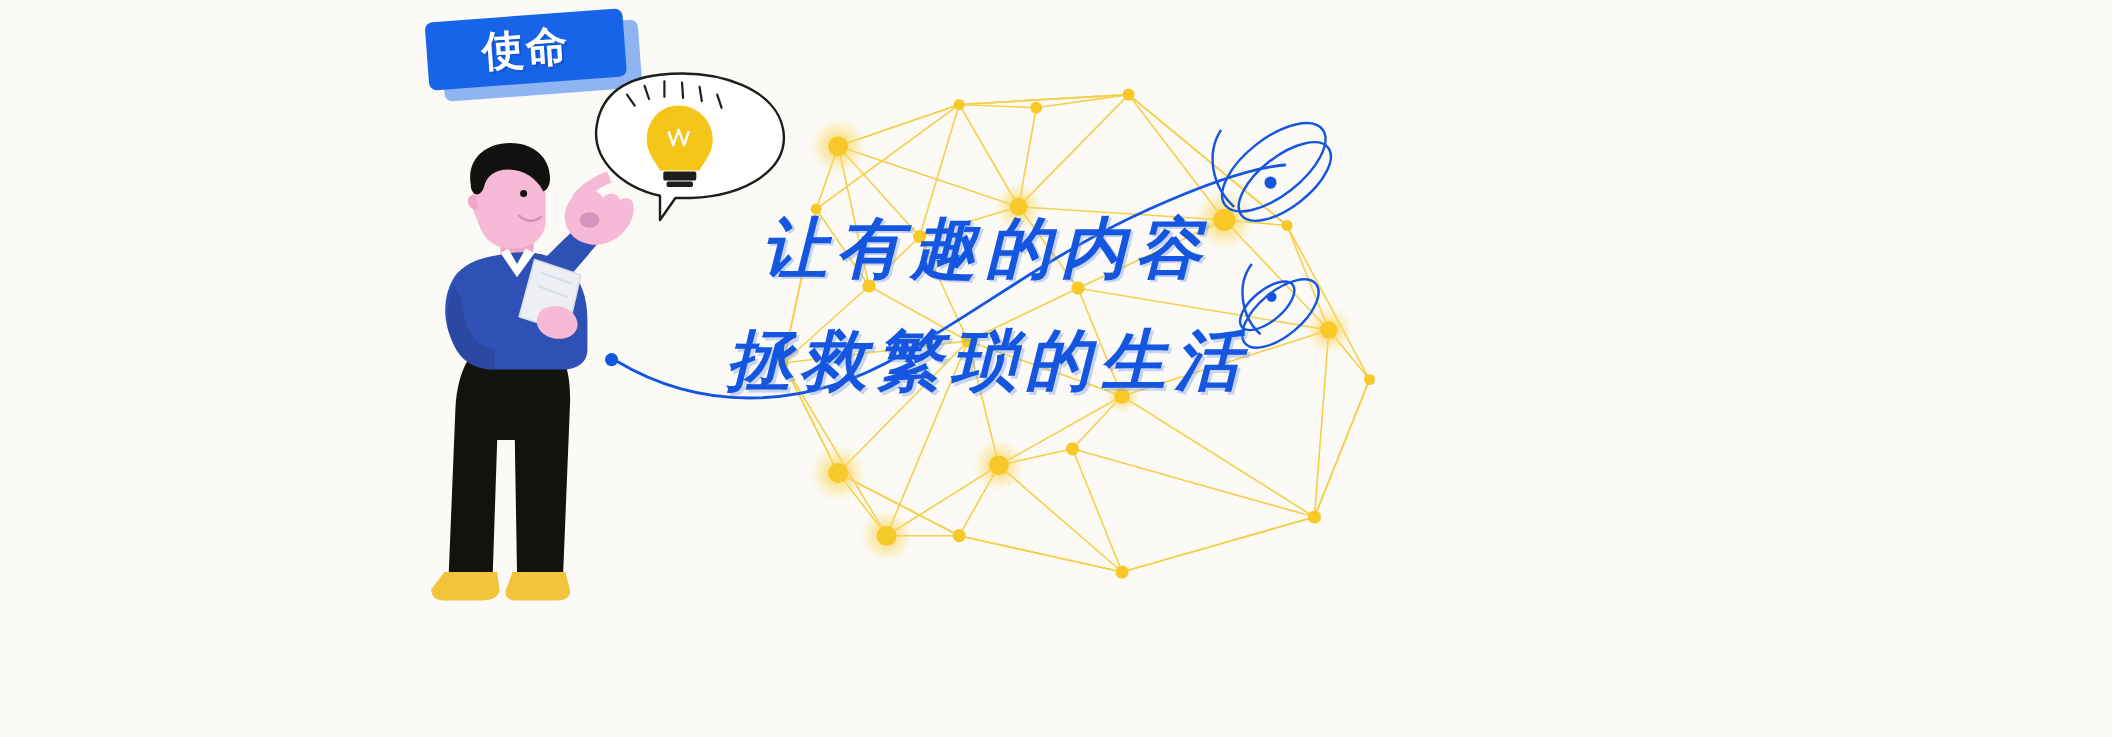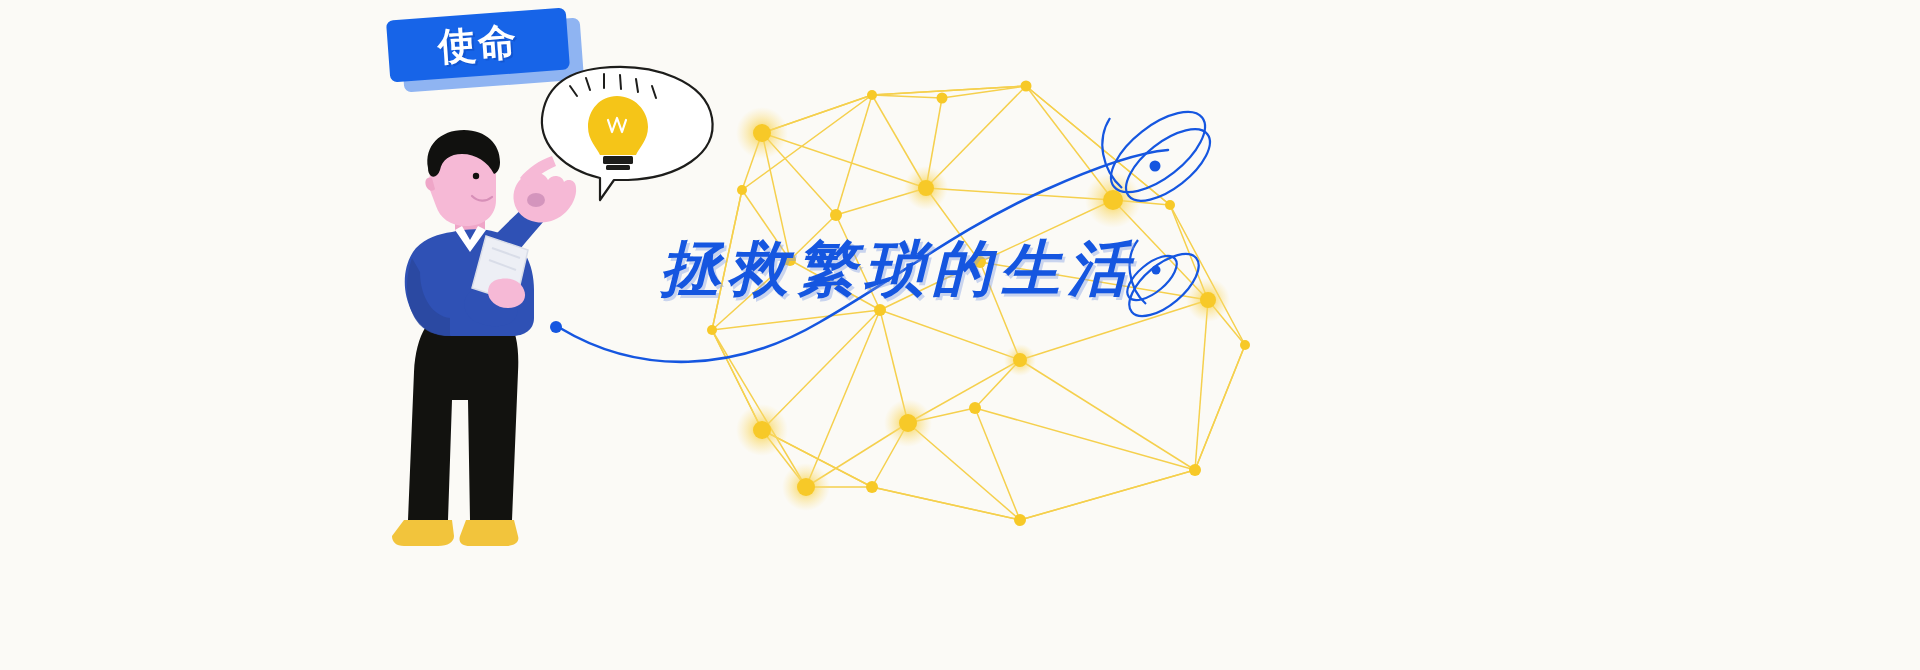--- a/index.html
+++ b/index.html
@@ -300,16 +300,17 @@
   </svg>
 
   <div id="badge-group">
     <div id="badge-shadow"></div>
     <div id="badge-plate">
       <span id="badge-label">使命</span>
     </div>
   </div>
 
   <div id="headline">
+    <div id="hl-line-1" class="hl-line">让有趣的内容</div>
     <div id="hl-line-2" class="hl-line">拯救繁琐的生活</div>
   </div>
 
 </div>
 
 </body></html>

